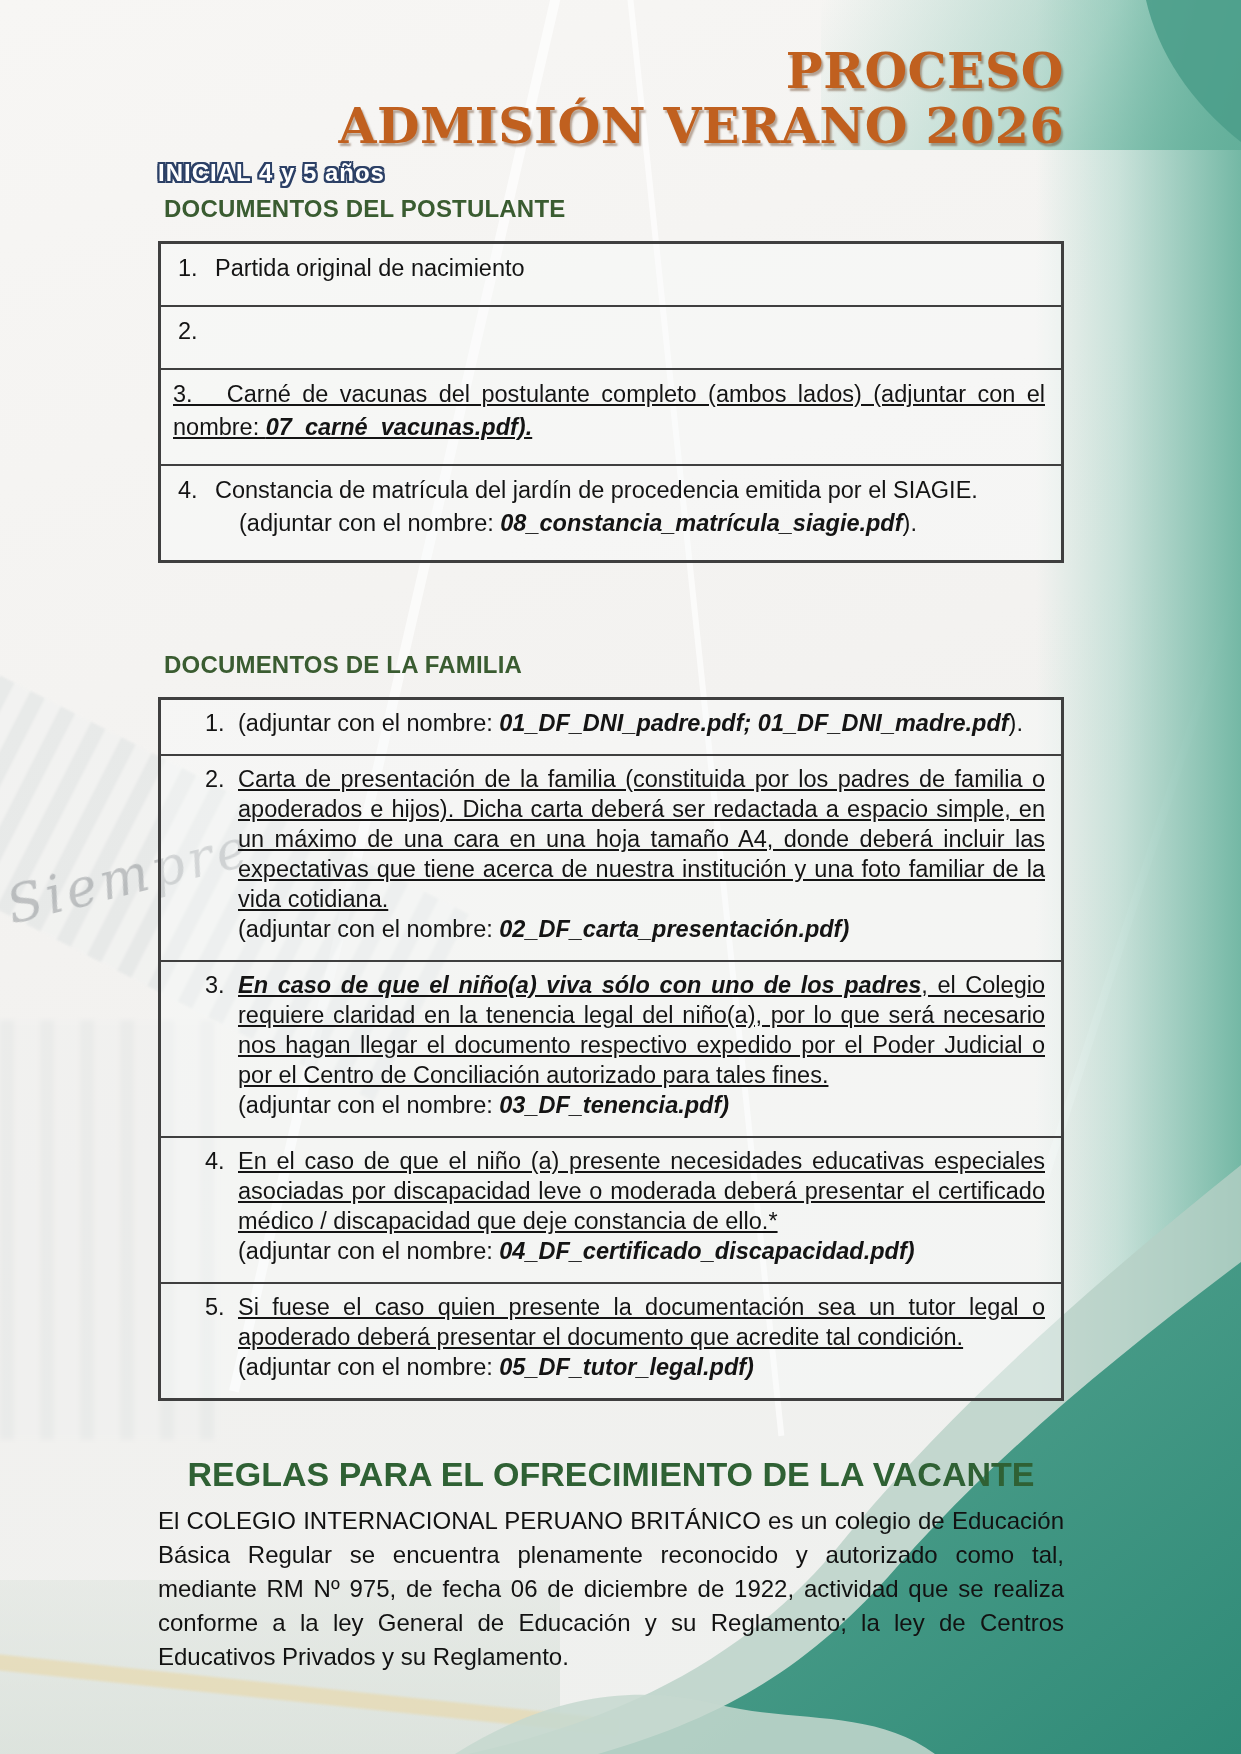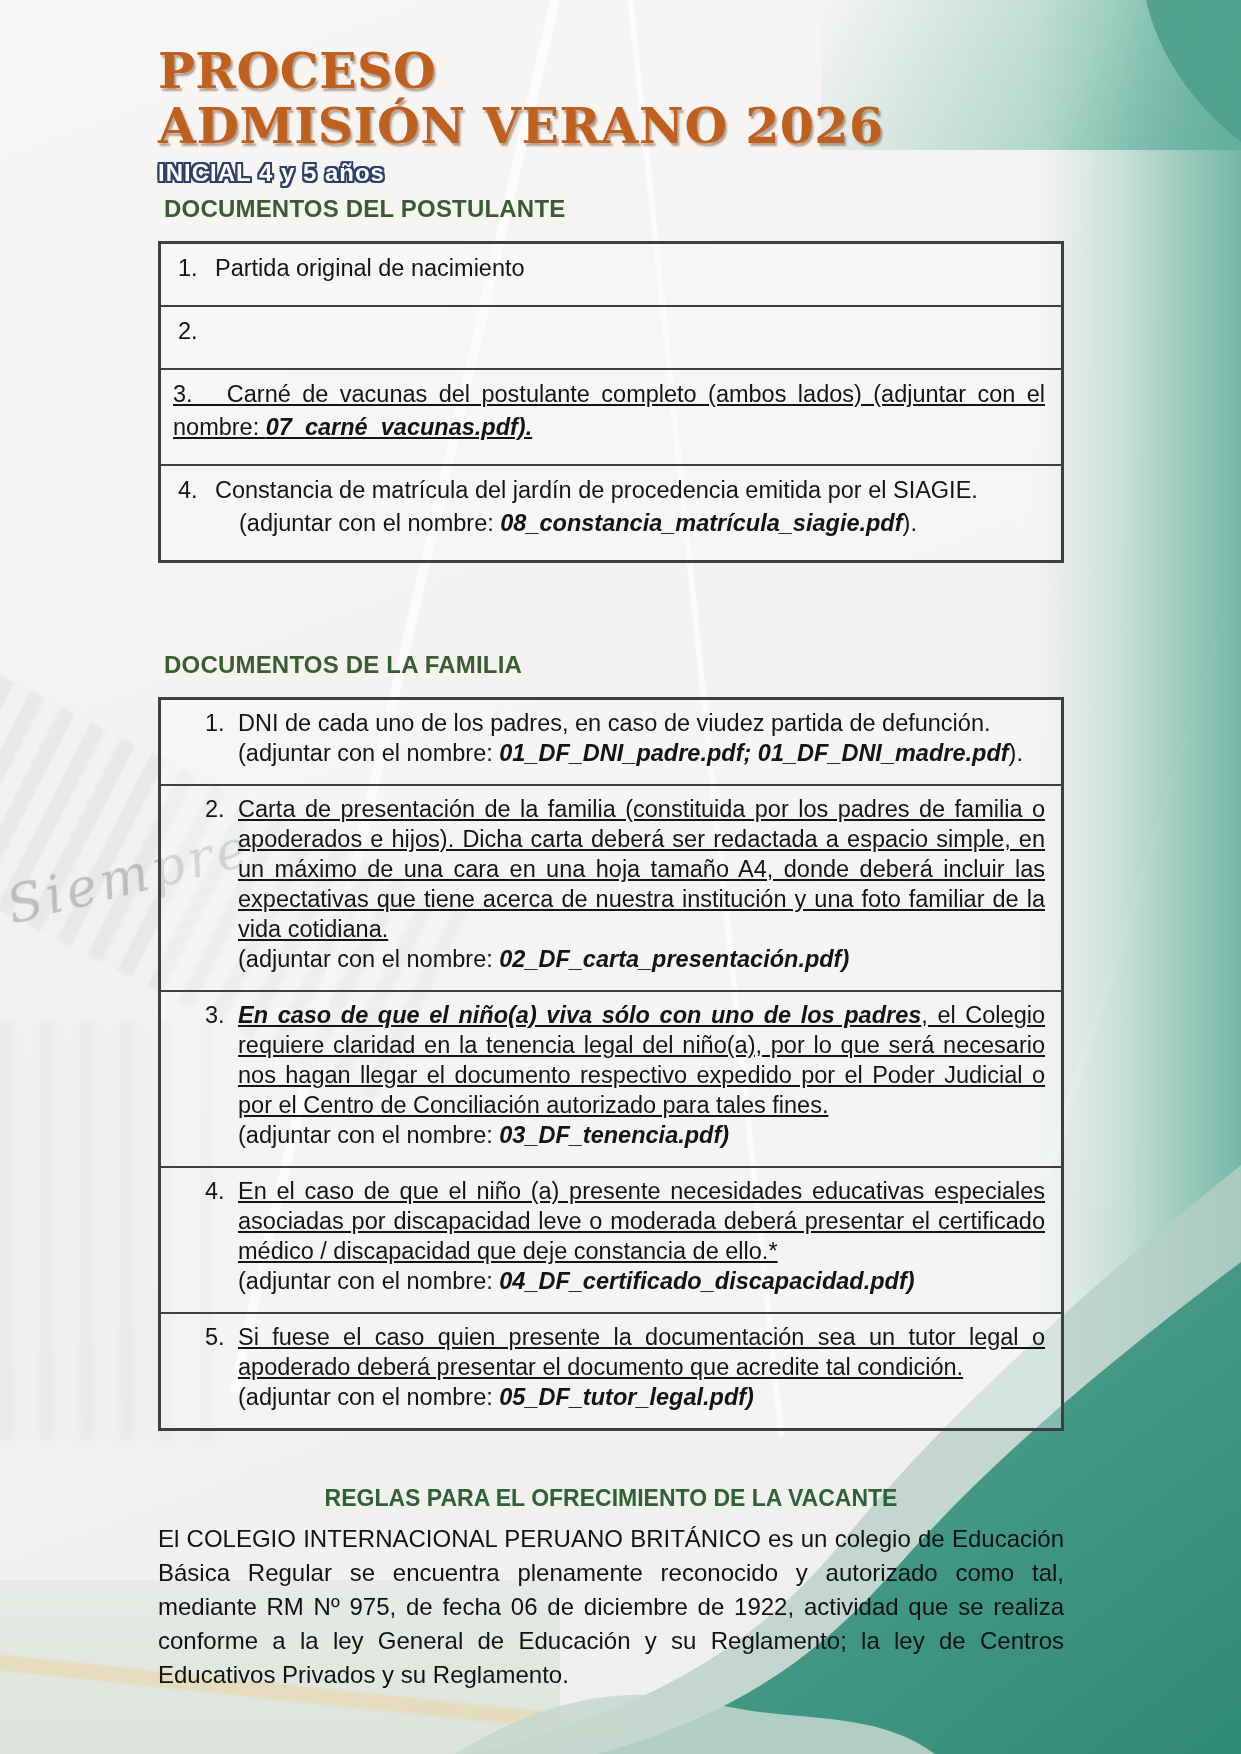--- a/index.html
+++ b/index.html
@@ -31,21 +31,21 @@
       background:linear-gradient(to right,rgba(150,205,190,0) 0%,rgba(150,205,190,.45) 40%,#74b8a5 100%);}
   .band-top-right{position:absolute;top:0;right:0;width:420px;height:150px;
       background:linear-gradient(115deg,rgba(150,205,190,0) 0%,rgba(120,190,170,.55) 60%,#63af9a 100%);}
   .swoosh-svg{position:absolute;inset:0;width:100%;height:100%;}
 
   
   .content{position:absolute;inset:0;z-index:2;padding:44px 177px 0 158px;box-sizing:border-box;}
 
   .doc-title{font-family:"DejaVu Serif",serif;font-weight:bold;font-size:49px;
       line-height:1.12;color:#c0601f;letter-spacing:.5px;margin:0;
-      text-shadow:2px 3px 2px rgba(88,46,14,.42);}
+      text-shadow:2px 3px 2px rgba(88,46,14,.42);text-align:right;}
   .doc-subtitle{font-weight:bold;font-size:24px;letter-spacing:1px;color:#ffffff;margin-top:5px;
       text-shadow:-2px -2px 0 #2c4066,2px -2px 0 #2c4066,-2px 2px 0 #2c4066,2px 2px 0 #2c4066,
                   -2px 0 0 #2c4066,2px 0 0 #2c4066,0 -2px 0 #2c4066,0 2px 0 #2c4066;}
   .sec-heading{font-weight:bold;font-size:24px;color:#3a5c31;margin:8px 0 0 6px;letter-spacing:.2px;}
   .sec-heading.spaced{margin-top:88px;}
 
   .doc-table{margin-top:18px;border:3px solid #3f3f3f;background:rgba(250,253,252,.35);}
   .doc-row{display:flex;border-bottom:2px solid #3f3f3f;padding:8px 16px 20px 0;box-sizing:border-box;}
   .doc-table .doc-row:last-child{border-bottom:none;}
   .doc-row.flow{display:block;padding-left:12px;}
@@ -53,21 +53,21 @@
   .t2 .row-num{flex:0 0 77px;padding-left:44px;}
   .row-body{flex:1 1 auto;min-width:0;}
   .row-para{margin:0;}
   .t1 .row-para, .t1 .row-num{font-size:23.5px;line-height:33px;}
   .t2 .row-para, .t2 .row-num{font-size:23.5px;line-height:30px;}
   .t2 .doc-row{padding-bottom:16px;}
   .row-para.justify{text-align:justify;text-decoration:underline;}
   .row-para.ind{padding-left:24px;}
   .b{font-weight:bold;} .i{font-style:italic;}
 
-  .rules-heading{font-weight:bold;font-size:23px;color:#2f6134;text-align:center;margin:54px 0 0 0;}
+  .rules-heading{font-weight:bold;font-size:34px;color:#2f6134;text-align:center;margin:54px 0 0 0;}
   .rules-paragraph{font-size:24px;line-height:34px;text-align:justify;margin:10px 0 0 0;color:#121212;}
 </style>
 </head>
 <body>
 
 <div class="page">
 
   <div class="bg-layer">
     <div class="ray ray1"></div>
     <div class="ray ray2"></div>
@@ -124,21 +124,20 @@
             <p class="row-para ind"><span>(adjuntar con el nombre: </span><span class="b i">08_constancia_matrícula_siagie.pdf</span><span>).</span></p>
           </div>
         </div>
       </div>
 
     <h2 class="sec-heading spaced">DOCUMENTOS DE LA FAMILIA</h2>
     <div class="doc-table t2">
         <div class="doc-row hang">
           <div class="row-num">1.</div>
           <div class="row-body">
-            <p class="row-para"><span>DNI de cada uno de los padres, en caso de viudez partida de defunción.</span></p>
             <p class="row-para"><span>(adjuntar con el nombre: </span><span class="b i">01_DF_DNI_padre.pdf; 01_DF_DNI_madre.pdf</span><span>).</span></p>
           </div>
         </div>
         <div class="doc-row hang">
           <div class="row-num">2.</div>
           <div class="row-body">
             <p class="row-para justify"><span>Carta de presentación de la familia (constituida por los padres de familia o apoderados e hijos). Dicha carta deberá ser redactada a espacio simple, en un máximo de una cara en una hoja tamaño A4, donde deberá incluir las expectativas que tiene acerca de nuestra institución y una foto familiar de la vida cotidiana.</span></p>
             <p class="row-para"><span>(adjuntar con el nombre: </span><span class="b i">02_DF_carta_presentación.pdf)</span></p>
           </div>
         </div>

